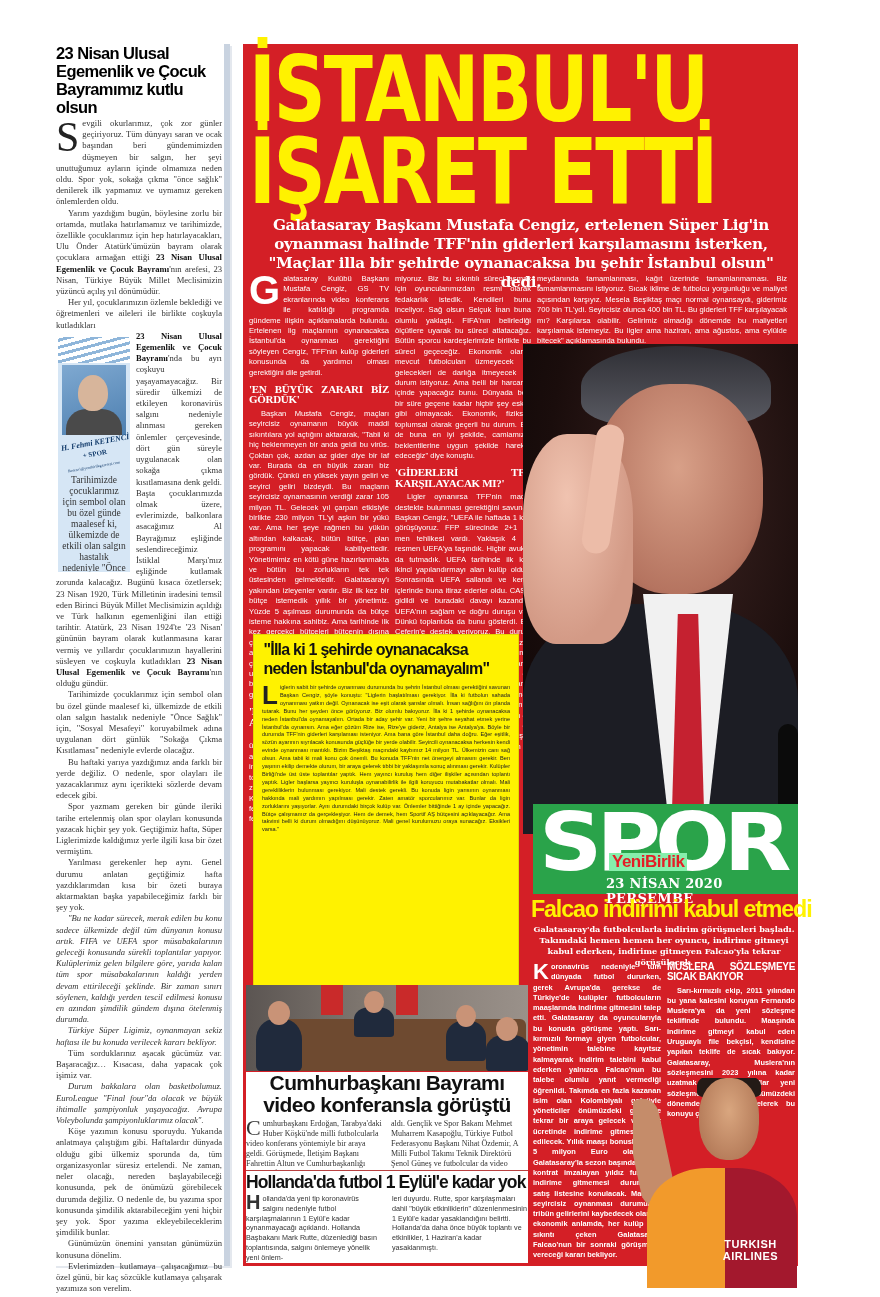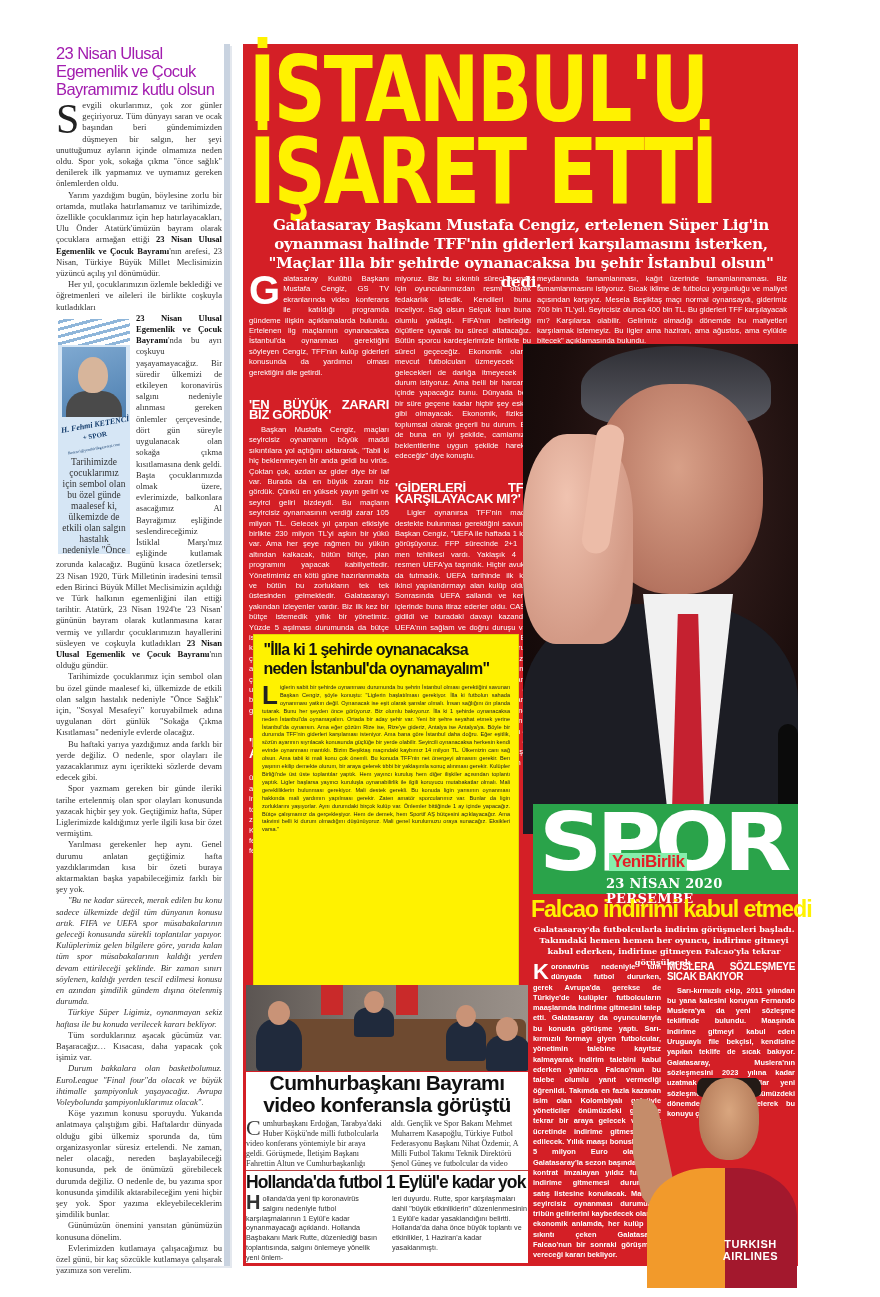--- a/index.html
+++ b/index.html
@@ -1,21 +1,21 @@
 <!DOCTYPE html>
 <html><head>
 <meta charset="utf-8">
 <style>
 *{box-sizing:border-box;margin:0;padding:0}
 html,body{width:880px;height:1297px;background:#ffffff;overflow:hidden}
 body{position:relative;font-family:"Liberation Sans",sans-serif;color:#1a1a1a}
 .page{position:absolute;left:0;top:0;width:880px;height:1297px;background:#fff}
 
 .leftcol{position:absolute;left:54px;top:44px;width:176px;height:1222px;background:#fff;border-right:6px solid #c9d3e0;box-shadow:2px 2px 0 #e4e8ee}
-.leftcol .ttl{font-family:"Liberation Sans",sans-serif;font-weight:normal;font-size:16.5px;line-height:18px;letter-spacing:-0.6px;color:#a21caf;padding:0 2px}
+.leftcol .ttl{font-family:"Liberation Sans",sans-serif;font-weight:bold;font-size:16.5px;line-height:18px;letter-spacing:-0.6px;color:#000000;padding:0 2px}
 .serif{font-family:"Liberation Serif",serif;font-size:8.6px;line-height:11.2px;color:#333;text-align:justify}
 .serif b{color:#111}
 .lc-intro{padding:2px 2px 0 2px}
 .dropcap{float:left;font-family:"Liberation Serif",serif;font-size:42px;line-height:34px;margin:2px 3px 0 0;color:#222}
 .ind{text-indent:12px}
 .authorbox{float:left;width:72px;margin:6px 6px 4px 2px;background:#d6e6f5;height:235px;position:relative;overflow:hidden}
 .authorbox .stripes{position:absolute;left:0;top:0;width:100%;height:26px;background:repeating-linear-gradient(-15deg,#ffffff 0 4px,#8fb6da 4px 7px)}
 .authorbox .photo{position:absolute;left:4px;top:28px;width:64px;height:70px;background:linear-gradient(160deg,#7fa9d1 0%,#4d7fb0 100%);overflow:hidden}
 .authorbox .head{position:absolute;left:16px;top:10px;width:30px;height:36px;border-radius:50% 50% 45% 45%;background:#d7b59b}
 .authorbox .body{position:absolute;left:4px;top:44px;width:56px;height:40px;border-radius:20px 20px 0 0;background:#4a4a4a}
@@ -25,21 +25,21 @@
 .authorbox .quote{position:absolute;left:3px;top:138px;width:66px;font-family:"Liberation Serif",serif;font-size:9.5px;line-height:11px;color:#333;text-align:center}
 .lc-bottom{clear:both}
 
 .main{position:absolute;left:243px;top:44px;width:555px;height:1222px;background:#d41f26}
 .hl{position:absolute;left:6px;top:4px;width:545px;font-family:"DejaVu Sans",sans-serif;font-weight:900;color:#fff200;font-size:72px;line-height:66px;letter-spacing:-2px;transform:scaleX(1.0);text-align:left}
 .hl .l1,.hl .l2{display:block;white-space:nowrap;font-weight:bold;transform:scaleY(1.25);transform-origin:top center}
 .hl .l2{margin-top:16px}
 .deck{position:absolute;left:8px;top:172px;width:540px;font-family:"DejaVu Serif",serif;font-weight:bold;color:#fff;font-size:15.2px;line-height:19px;text-align:center;letter-spacing:-0.3px}
 .cols{position:absolute;top:230px;font-family:"Liberation Sans",sans-serif;font-size:7.6px;line-height:10.4px;color:#fff;text-align:justify}
 .cols p{margin:0}
-.cols .sh{font-family:Liberation Sans, sans-serif;font-weight:bold;font-size:13px;margin:22px 0 4px 0;letter-spacing:-0.3px}
+.cols .sh{font-family:Liberation Serif, serif;font-weight:bold;font-size:11px;margin:6px 0 4px 0;letter-spacing:-0.3px}
 .c1{left:6px;width:140px}
 .c2{left:152px;width:136px}
 .c3{left:294px;width:250px}
 .gdrop{float:left;font-size:40px;line-height:32px;font-weight:bold;margin:0 3px 0 0;color:#fff}
 
 .cengiz{position:absolute;left:280px;top:300px;width:275px;height:490px;overflow:hidden}
 .cengiz .bg{position:absolute;inset:0;background:radial-gradient(ellipse at 60% 30%,#3a2220 0%,#1a0d0c 60%,#0d0606 100%)}
 .cengiz .hair{position:absolute;left:58px;top:2px;width:190px;height:80px;border-radius:50% 50% 30% 30%;background:linear-gradient(180deg,#2f2f35,#5a5b63)}
 .cengiz .face{position:absolute;left:70px;top:40px;width:170px;height:210px;border-radius:45% 45% 45% 45%;background:radial-gradient(ellipse at 50% 40%,#d8a088 0%,#b57460 70%,#8c5243 100%)}
 .cengiz .suit{position:absolute;left:0;top:260px;width:275px;height:240px;border-radius:40% 40% 0 0;background:#1c1d24}

